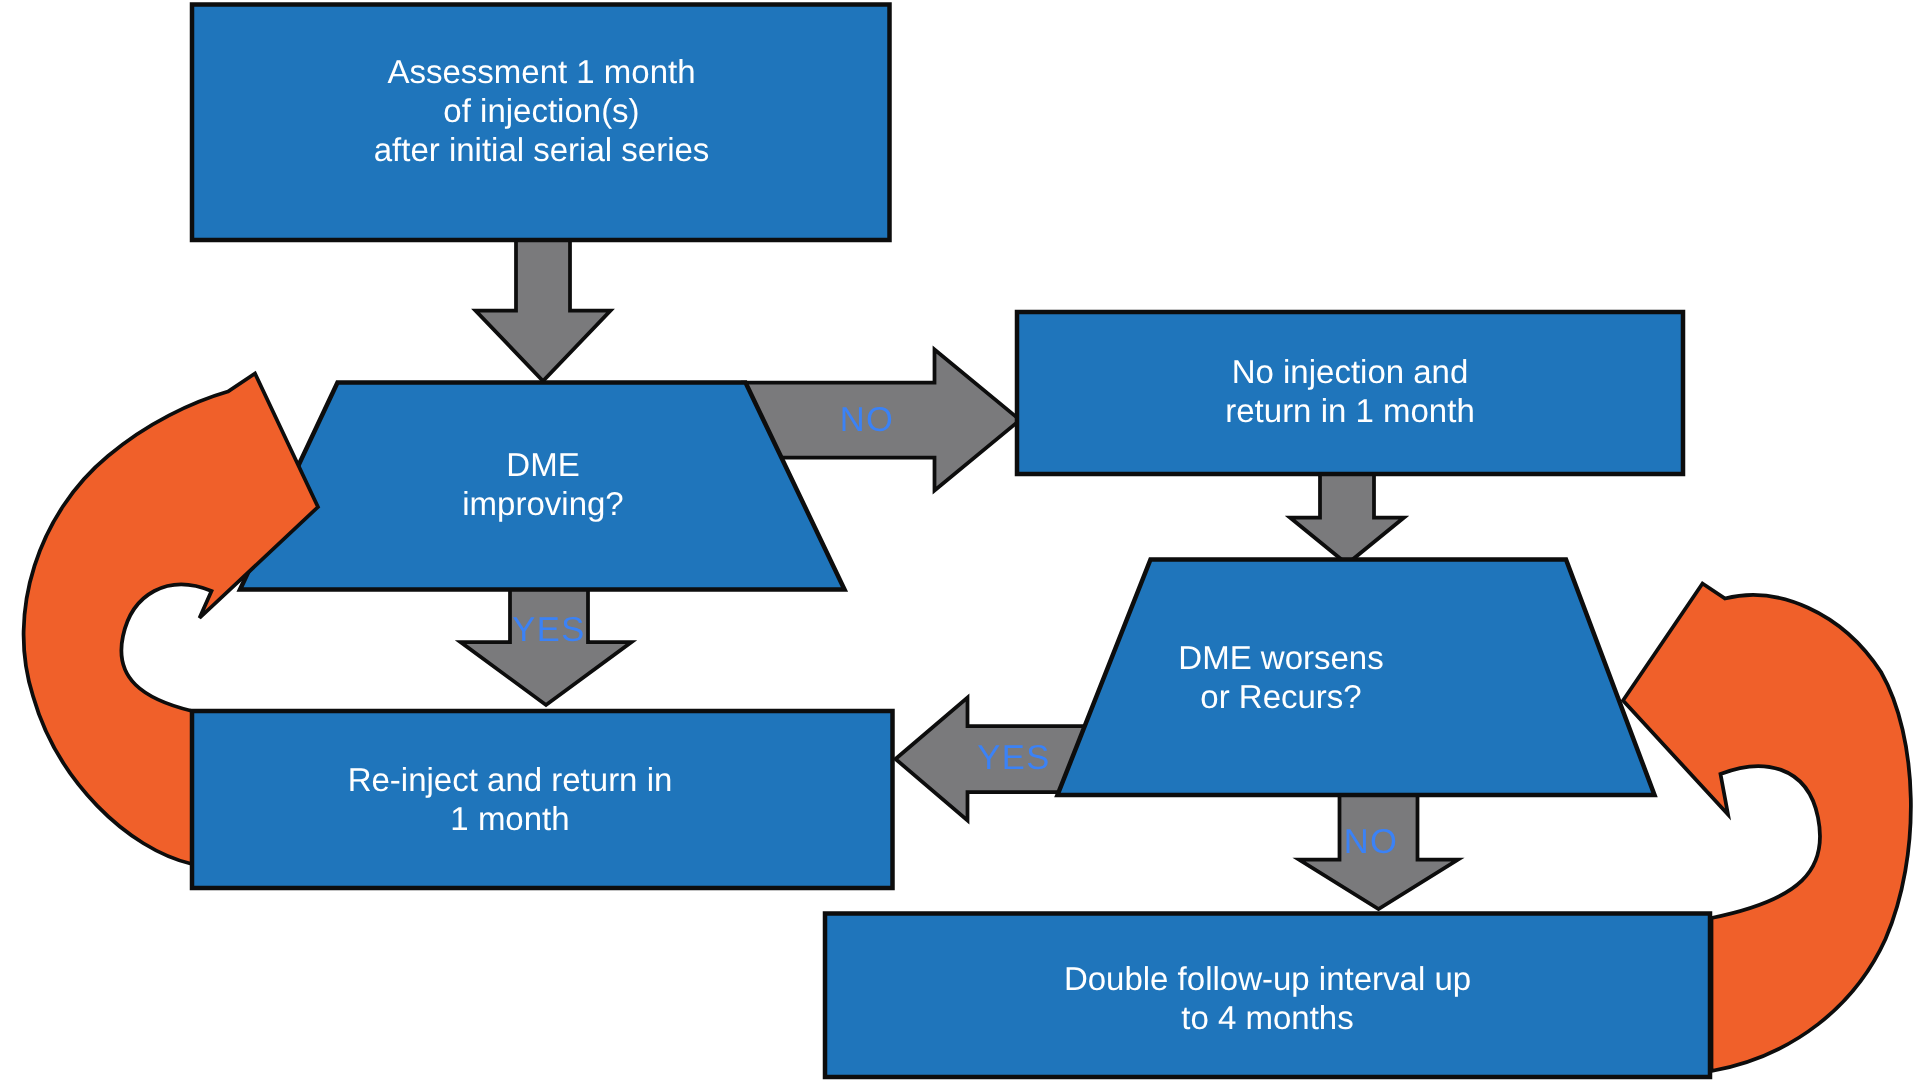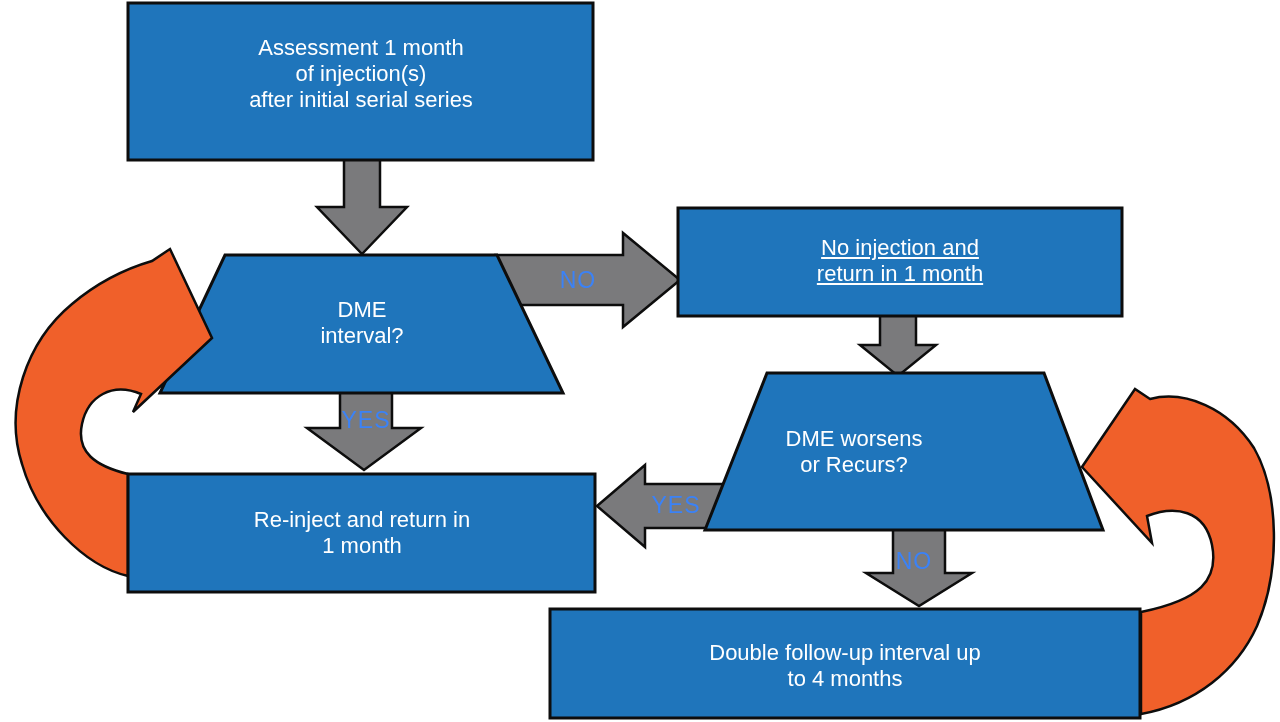--- a/index.html
+++ b/index.html
@@ -60,34 +60,34 @@
   </svg>
 
   <div class="lbl" style="left:361px;top:74px;text-align:center;">
     <div>Assessment 1 month</div>
     <div>of injection(s)</div>
     <div>after initial serial series</div>
   </div>
 
   <div class="lbl" style="left:362px;top:323px;">
     <div>DME</div>
-    <div>interval?</div>
+    <div>improving?</div>
   </div>
 
-  <div class="lbl" style="left:900px;top:261px;text-decoration:underline;">
+  <div class="lbl" style="left:900px;top:261px;">
     <div>No injection and</div>
     <div>return in 1 month</div>
   </div>
 
   <div class="lbl" style="left:854px;top:452px;">
     <div>DME worsens</div>
     <div>or Recurs?</div>
   </div>
 
-  <div class="lbl" style="left:362px;top:533px;">
+  <div class="lbl" style="left:340px;top:533px;">
     <div>Re-inject and return in</div>
     <div>1 month</div>
   </div>
 
   <div class="lbl" style="left:845px;top:666px;">
     <div>Double follow-up interval up</div>
     <div>to 4 months</div>
   </div>
 
   <div class="edge-lbl" style="left:578px;top:280px;">NO</div>

